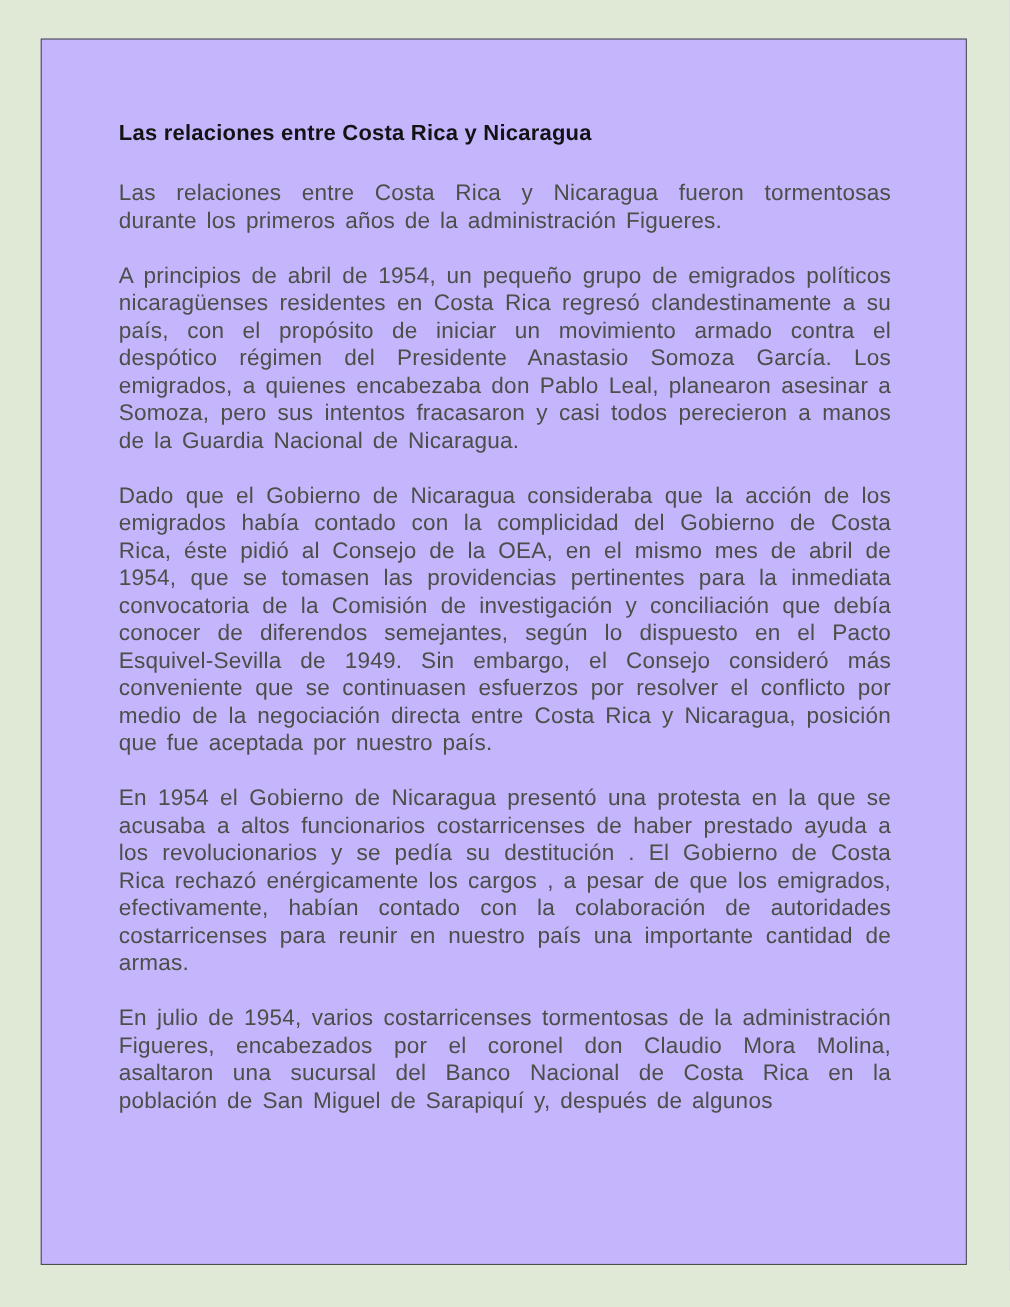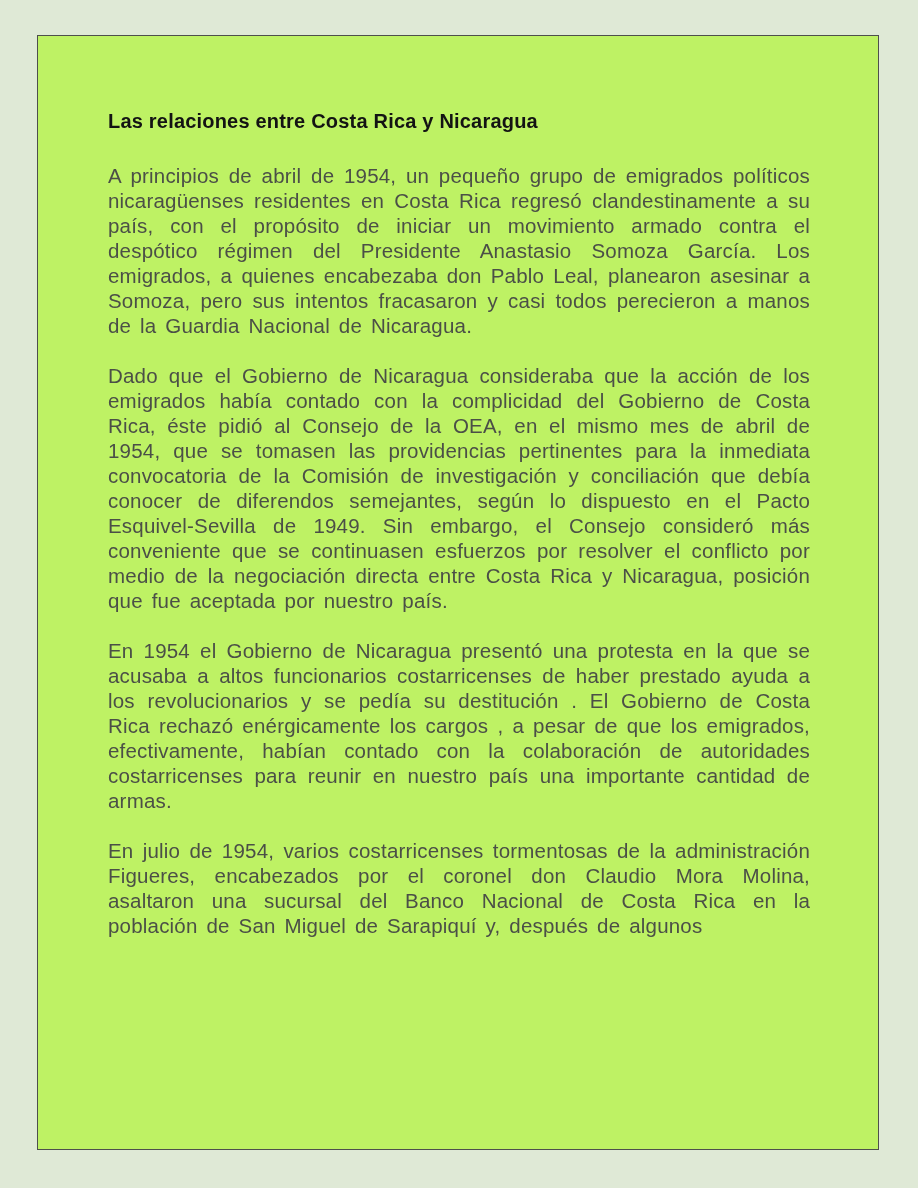--- a/index.html
+++ b/index.html
@@ -14,21 +14,21 @@
     font-family: "Liberation Sans", sans-serif;
     overflow: hidden;
   }
   .page-frame {
     position: absolute;
     left: 37px;
     top: 35px;
     width: 842px;
     height: 1115px;
     border: 1px solid #4e4f4c;
-    background: #bef264;
+    background: #c4b5fd;
     box-sizing: border-box;
   }
   .content {
     position: absolute;
     left: 70px;
     top: 74px;
     right: 68px;
   }
   .doc-title {
     font-size: 20px;
@@ -49,18 +49,19 @@
   .doc-paragraph:last-child {
     margin-bottom: 0;
   }
 </style>
 </head>
 <body>
 
 <div class="page-frame">
   <div class="content">
     <h1 class="doc-title">Las relaciones entre Costa Rica y Nicaragua</h1>
+    <p class="doc-paragraph">Las relaciones entre Costa Rica y Nicaragua fueron tormentosas durante los primeros años de la administración Figueres.</p>
     <p class="doc-paragraph">A principios de abril de 1954, un pequeño grupo de emigrados políticos nicaragüenses residentes en Costa Rica regresó clandestinamente a su país, con el propósito de iniciar un movimiento armado contra el despótico régimen del Presidente Anastasio Somoza García.  Los emigrados, a quienes encabezaba don Pablo Leal, planearon asesinar a Somoza, pero sus intentos fracasaron y casi todos perecieron a manos de la Guardia Nacional de Nicaragua.</p>
     <p class="doc-paragraph">Dado que el Gobierno de Nicaragua consideraba que la acción de los emigrados había contado con la complicidad del Gobierno de Costa Rica, éste pidió al Consejo de la OEA, en el mismo mes de abril de 1954, que se tomasen  las providencias pertinentes  para la inmediata convocatoria de la Comisión de investigación  y conciliación que debía conocer de diferendos semejantes, según lo dispuesto en  el Pacto Esquivel-Sevilla  de 1949. Sin embargo, el Consejo consideró más conveniente que se continuasen esfuerzos por resolver el conflicto por medio de  la negociación  directa entre Costa Rica  y Nicaragua,  posición que  fue aceptada  por nuestro país.</p>
     <p class="doc-paragraph">En 1954 el Gobierno de Nicaragua presentó una protesta en la que se acusaba  a altos  funcionarios costarricenses de haber prestado ayuda a los revolucionarios  y se pedía su destitución . El Gobierno de Costa Rica rechazó  enérgicamente  los cargos , a  pesar de  que los emigrados, efectivamente, habían contado  con la colaboración  de autoridades  costarricenses  para reunir en  nuestro país una importante cantidad  de armas.</p>
     <p class="doc-paragraph">En julio de 1954, varios costarricenses tormentosas de la administración Figueres, encabezados por el coronel don Claudio Mora  Molina, asaltaron una  sucursal del Banco  Nacional de Costa  Rica en la población  de San  Miguel de  Sarapiquí y,  después  de algunos</p>
   </div>
 </div>
 
 </body></html>

